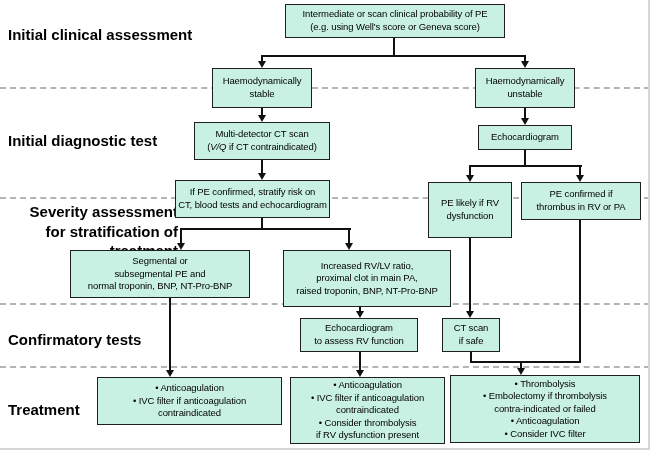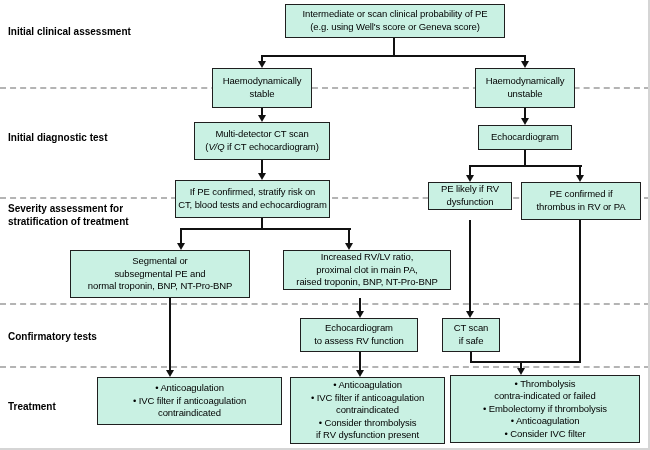--- a/index.html
+++ b/index.html
@@ -11,21 +11,21 @@
   .dash{position:absolute;left:0;width:650px;height:0;border-top:2px dashed var(--dashed-line,#b4b4b4);z-index:1;}
   .vline{position:absolute;width:2px;background:var(--connector,#111);z-index:2;}
   .hline{position:absolute;height:2px;background:var(--connector,#111);z-index:2;}
   .arr{position:absolute;width:0;height:0;border-left:4px solid transparent;border-right:4px solid transparent;border-top:7px solid var(--connector,#111);z-index:2;}
   .box{
     position:absolute;background:var(--box-fill,#c9f1e3);border:1.5px solid var(--box-border,#1f1f1f);
     box-sizing:border-box;display:flex;flex-direction:column;justify-content:center;align-items:center;
     text-align:center;font-size:9.5px;line-height:1.32;letter-spacing:-0.1px;z-index:3;padding:2px 3px;
   }
   .bl{white-space:nowrap;}
-  .rowlabel{position:absolute;font-weight:bold;font-size:10px;line-height:1.3;z-index:3;}
+  .rowlabel{position:absolute;font-weight:bold;font-size:15px;line-height:1.3;z-index:3;text-align:right;}
 </style>
 </head>
 <body>
 
 <div id="canvas">
 
   <div class="dash" style="top:87px"></div>
   <div class="dash" style="top:197px"></div>
   <div class="dash" style="top:303px"></div>
   <div class="dash" style="top:366px"></div>
@@ -91,49 +91,49 @@
     <div class="bl">stable</div>
   </div>
 
   <div class="box" style="left:475px;top:68px;width:100px;height:40px">
     <div class="bl">Haemodynamically</div>
     <div class="bl">unstable</div>
   </div>
 
   <div class="box" style="left:194px;top:122px;width:136px;height:38px">
     <div class="bl">Multi-detector CT scan</div>
-    <div class="bl"><span>(</span><i>V/Q</i><span> if CT echocardiogram)</span></div>
+    <div class="bl"><span>(</span><i>V/Q</i><span> if CT contraindicated)</span></div>
   </div>
 
   <div class="box" style="left:478px;top:125px;width:94px;height:25px">
     <div class="bl">Echocardiogram</div>
   </div>
 
   <div class="box" style="left:175px;top:180px;width:155px;height:38px">
     <div class="bl">If PE confirmed, stratify risk on</div>
     <div class="bl">CT, blood tests and echocardiogram</div>
   </div>
 
-  <div class="box" style="left:428px;top:182px;width:84px;height:28px">
+  <div class="box" style="left:428px;top:182px;width:84px;height:56px">
     <div class="bl">PE likely if RV</div>
     <div class="bl">dysfunction</div>
   </div>
 
   <div class="box" style="left:70px;top:250px;width:180px;height:48px">
     <div class="bl">Segmental or</div>
     <div class="bl">subsegmental PE and</div>
     <div class="bl">normal troponin, BNP, NT-Pro-BNP</div>
   </div>
 
   <div class="box" style="left:521px;top:182px;width:120px;height:38px">
     <div class="bl">PE confirmed if</div>
     <div class="bl">thrombus in RV or PA</div>
   </div>
 
-  <div class="box" style="left:283px;top:250px;width:168px;height:40px">
+  <div class="box" style="left:283px;top:250px;width:168px;height:57px">
     <div class="bl">Increased RV/LV ratio,</div>
     <div class="bl">proximal clot in main PA,</div>
     <div class="bl">raised troponin, BNP, NT-Pro-BNP</div>
   </div>
 
   <div class="box" style="left:300px;top:318px;width:118px;height:34px">
     <div class="bl">Echocardiogram</div>
     <div class="bl">to assess RV function</div>
   </div>
 
@@ -151,19 +151,19 @@
   <div class="box" style="left:290px;top:377px;width:155px;height:67px">
     <div class="bl">• Anticoagulation</div>
     <div class="bl">• IVC filter if anticoagulation</div>
     <div class="bl">contraindicated</div>
     <div class="bl">• Consider thrombolysis</div>
     <div class="bl">if RV dysfunction present</div>
   </div>
 
   <div class="box" style="left:450px;top:375px;width:190px;height:68px">
     <div class="bl">• Thrombolysis</div>
+    <div class="bl">• Embolectomy if thrombolysis</div>
     <div class="bl">contra-indicated or failed</div>
-    <div class="bl">• Embolectomy if thrombolysis</div>
     <div class="bl">• Anticoagulation</div>
     <div class="bl">• Consider IVC filter</div>
   </div>
 
 </div>
 
 </body></html>

